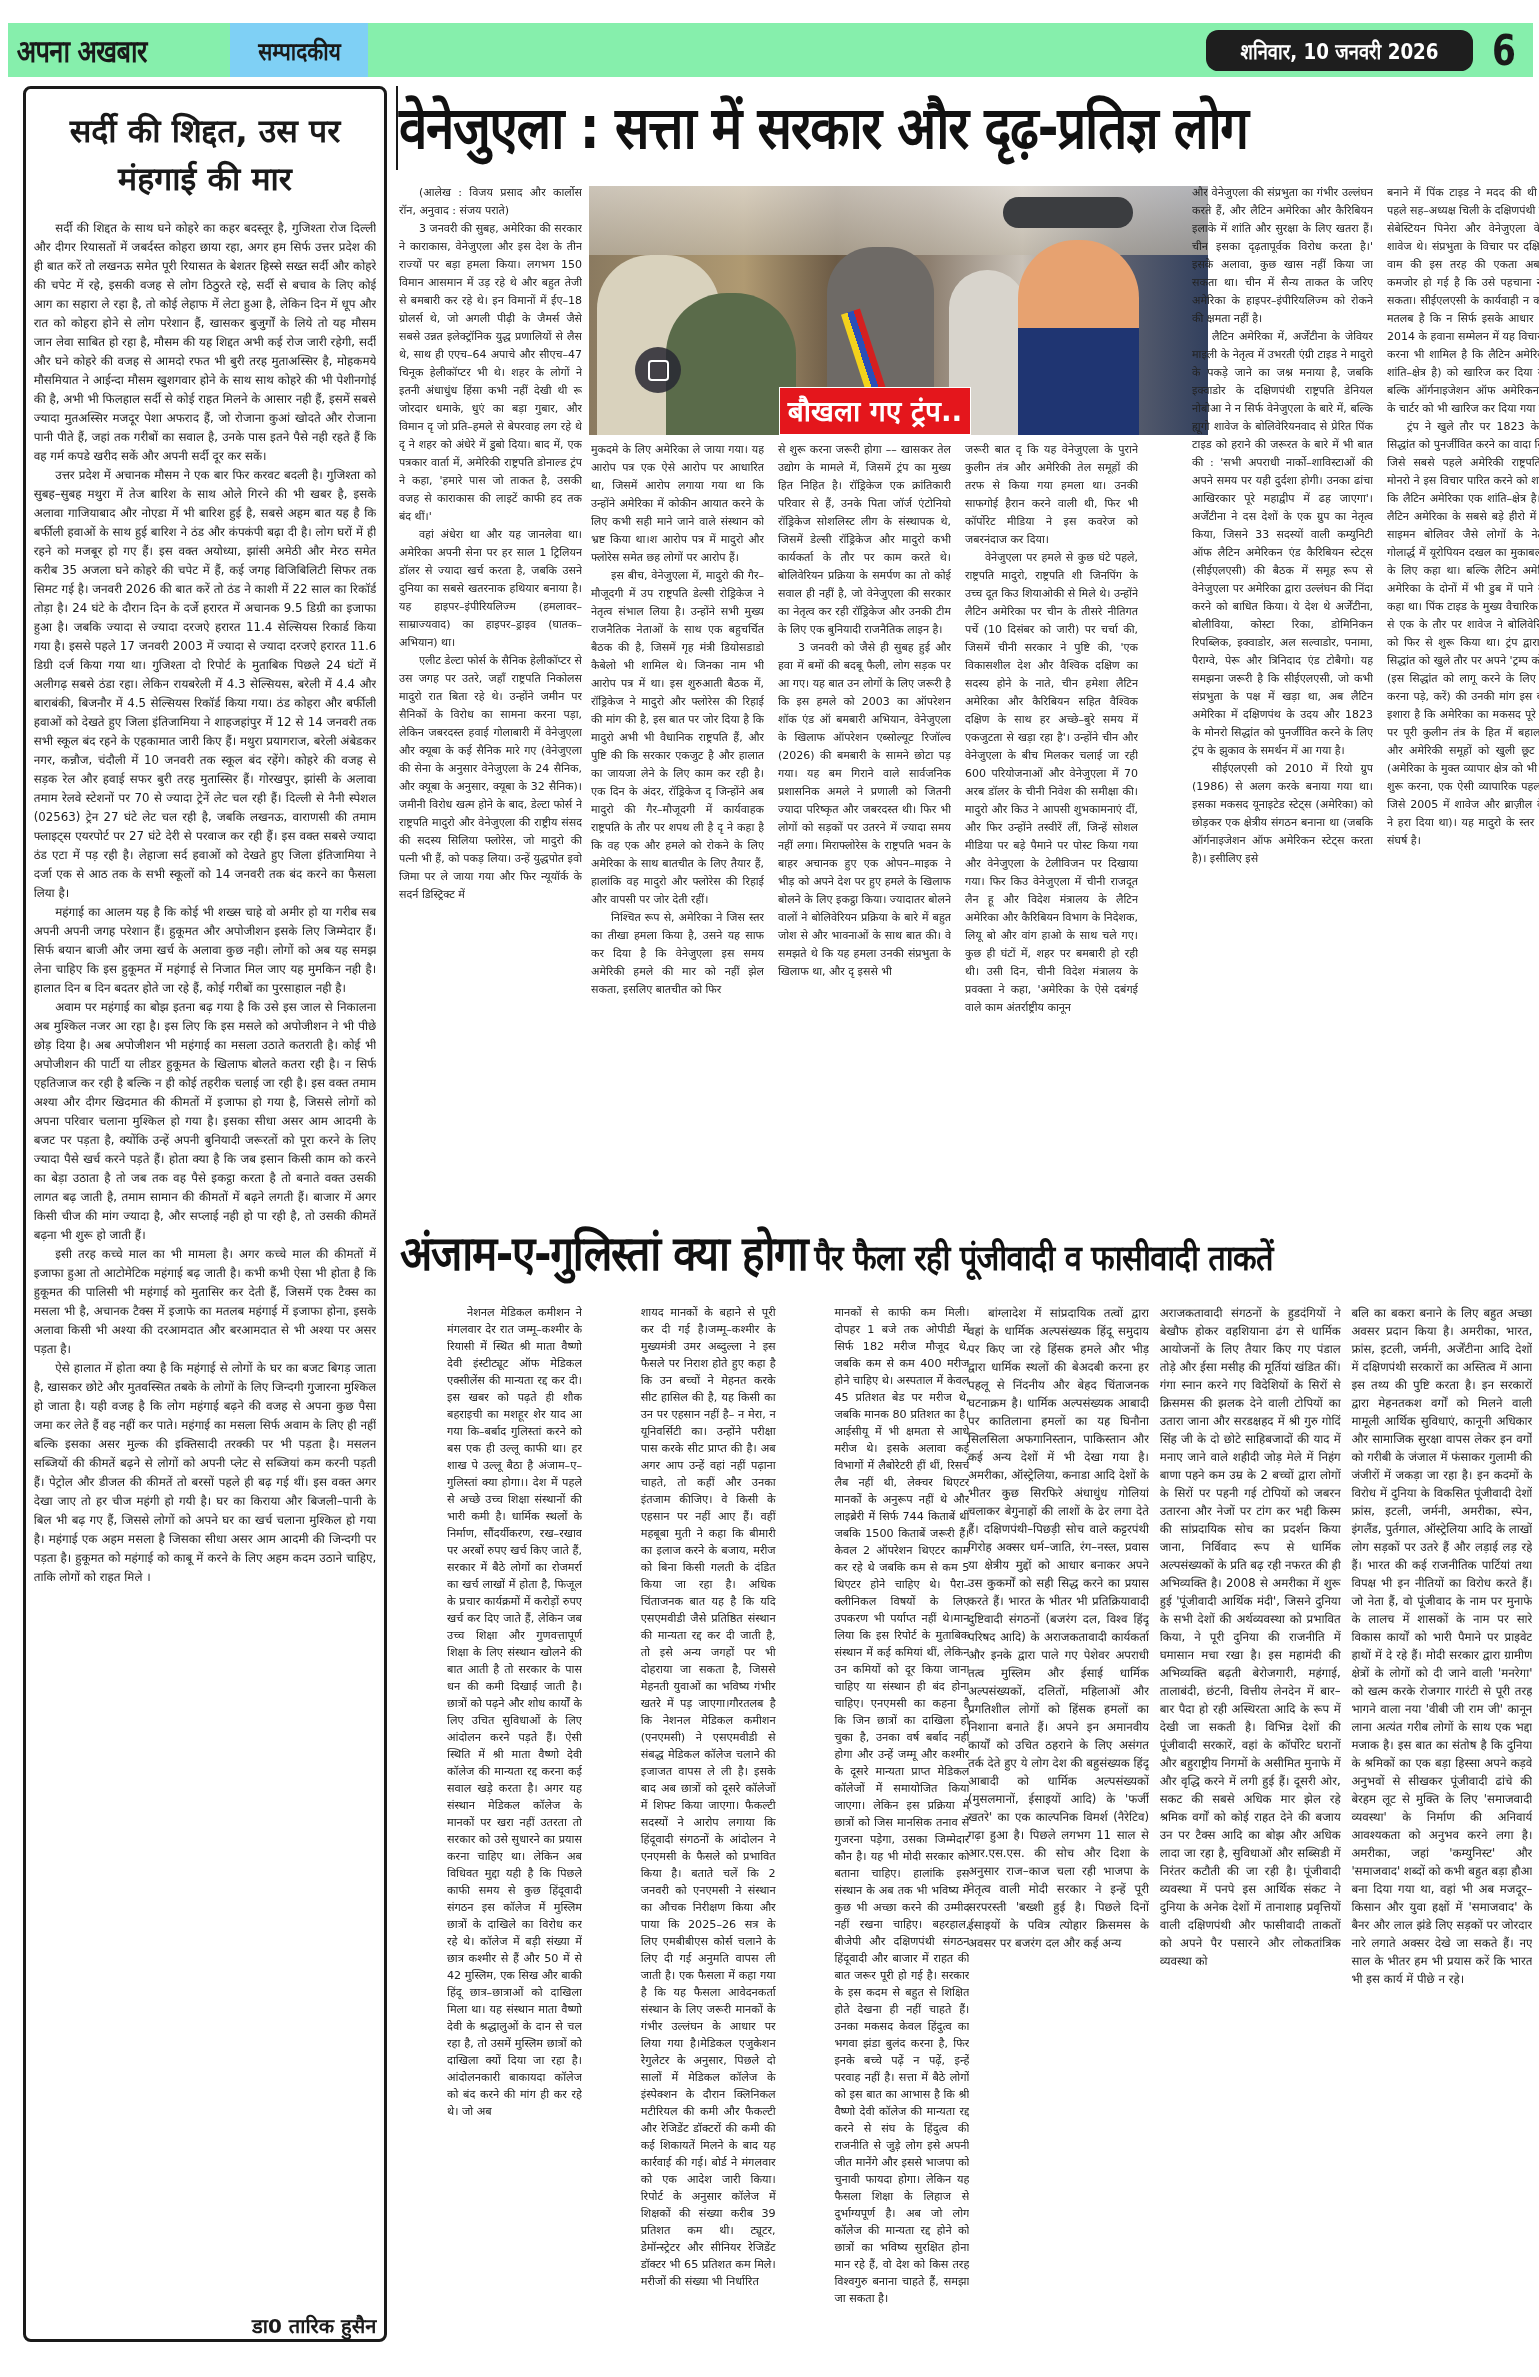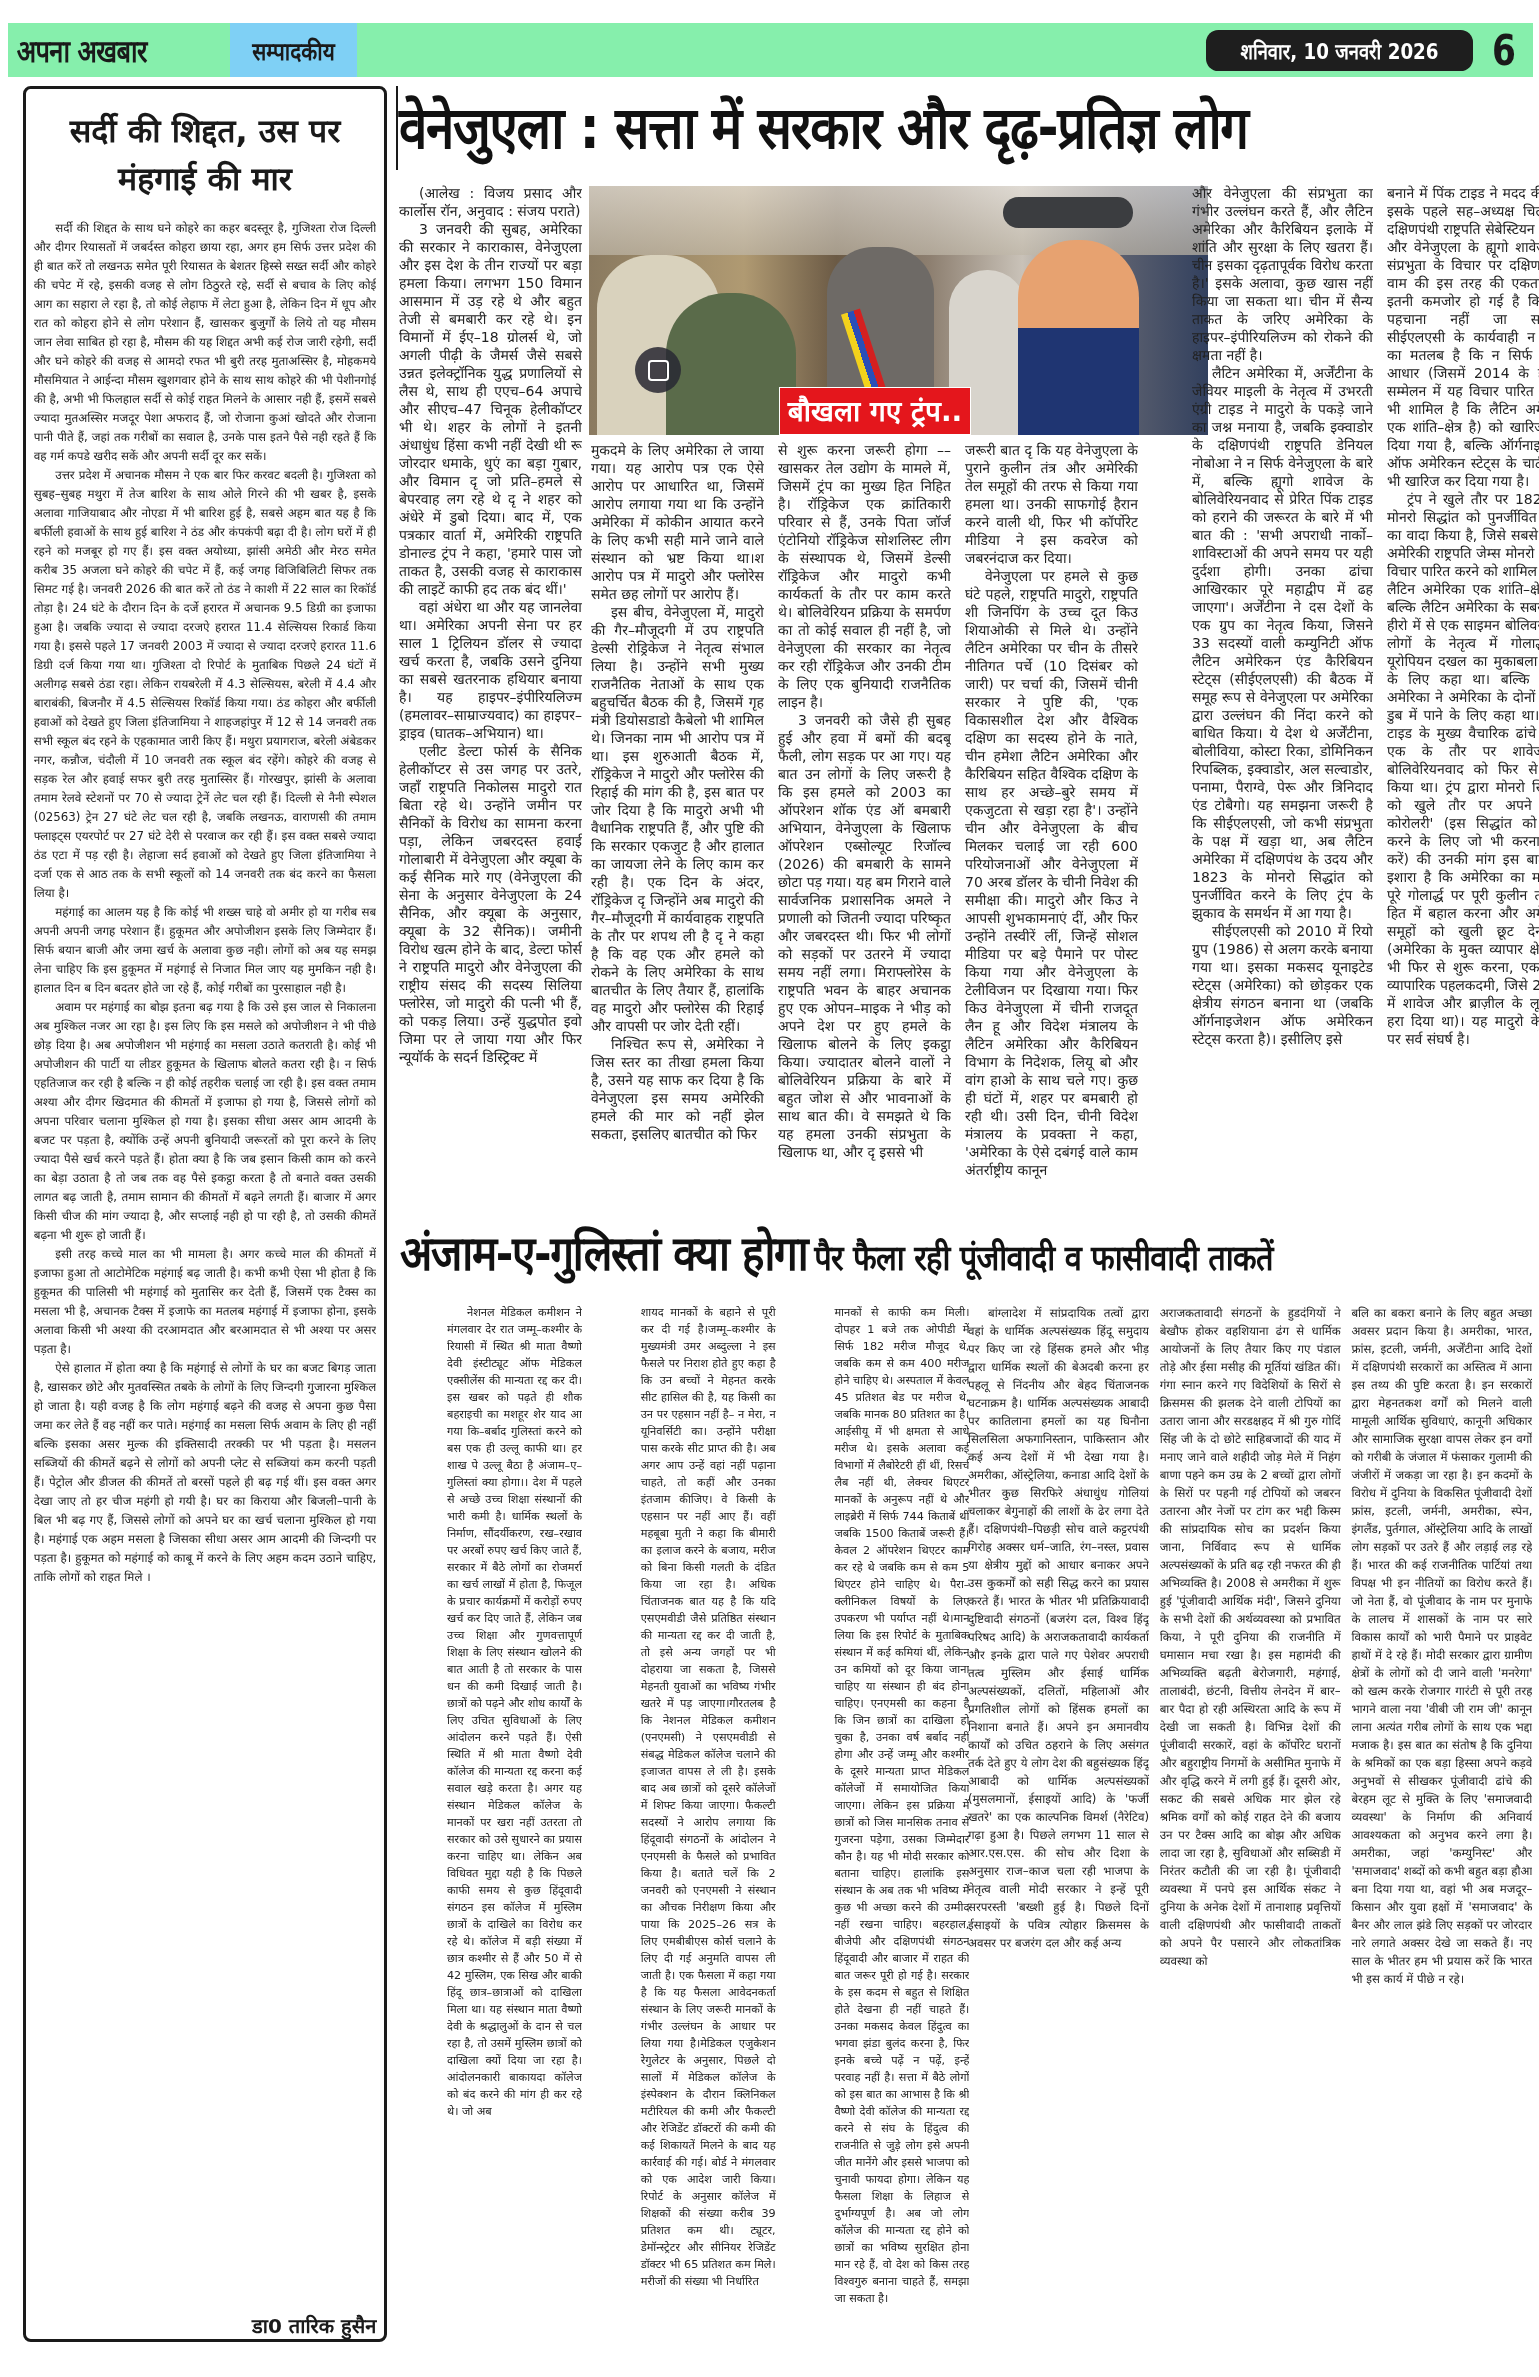--- a/index.html
+++ b/index.html
@@ -10,21 +10,21 @@
   .masthead {
     position: absolute; left: 7.7px; top: 23px; width: 1525px; height: 54px;
     background: #86efac; display: flex; align-items: center;
   }
   .mast-name {
     font-family: "DejaVu Sans", sans-serif; font-weight: bold; font-size: 31px;
     color: #1a1a1a; padding-left: 10.7px; width: 215px; letter-spacing: -0.8px;
     transform: scaleX(0.82); transform-origin: left center;
   }
   .mast-section {
-    background: #7fd0f5; height: 54px; width: 127px; display: flex; align-items: center;
+    background: #7fd0f5; height: 54px; width: 138px; display: flex; align-items: center;
     justify-content: center; font-weight: bold; font-size: 24.5px; color: #1a1a1a;
     margin-left: 7.7px;
   }
   .mast-section span { transform: scaleX(0.85); display: inline-block; }
   .mast-spacer { flex: 1; }
   .mast-date {
     background: #1e1e1e; color: #ffffff; font-weight: bold; font-size: 21.5px;
     height: 41px; border-radius: 12.3px; padding: 16px 17px; display: flex; align-items: center;
     margin-right: 15.3px;
   }
@@ -79,21 +79,21 @@
     background: rgba(40,40,50,.85); display: flex; align-items: center; justify-content: center;
   }
   .photo .scan-icon::after { content: ""; width: 17px; height: 17px; border: 2.3px solid #fff; border-radius: 3.8px; }
   .photo .caption-banner {
     position: absolute; left: 190px; top: 201px; width: 192px; height: 48px; background: #e4161c;
     color: #fff; font-weight: bold; font-size: 28px; line-height: 48px; text-align: center;
     border: 1.5px solid #fff;
   }
   .col { overflow: hidden; }
   .col p {
-    font-size: 14px; line-height: 18px; text-align: justify; color: #222; text-indent: 0;
+    font-size: 11px; line-height: 18px; text-align: justify; color: #222; text-indent: 0;
   }
   .col p.indent { text-indent: 20px; }
 
   
   .a1-col1 { position: absolute; left: 399px; top: 184px; width: 183px; height: 1005px; overflow: hidden; }
   .a1-lower { position: absolute; left: 591px; top: 441px; display: flex; gap: 14px; }
   .a1-lower .col { width: 173px; height: 748px; }
   .a1-right { position: absolute; left: 1192px; top: 184px; display: flex; gap: 14px; }
   .a1-right .col { width: 181px; height: 1005px; }
 

